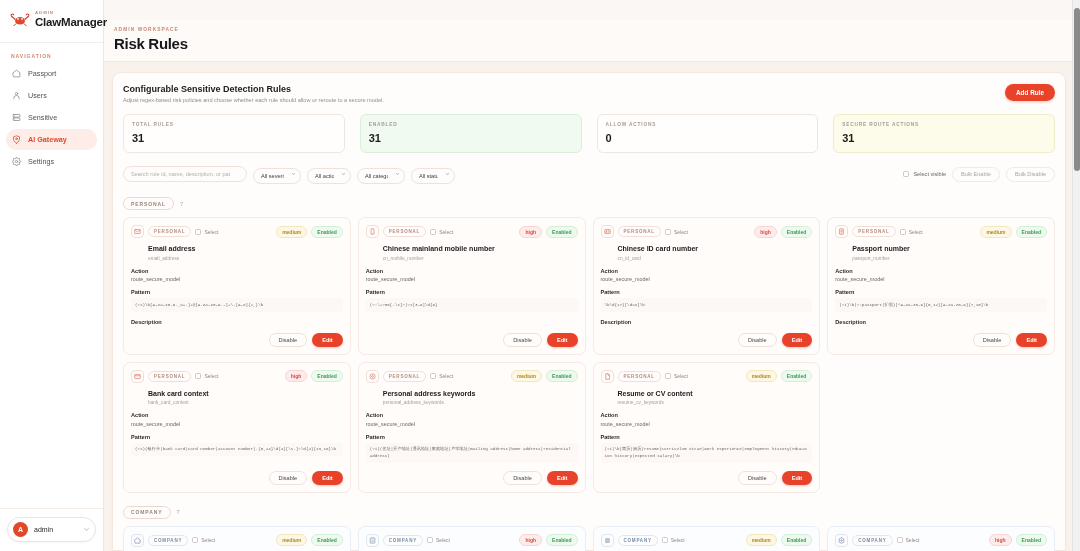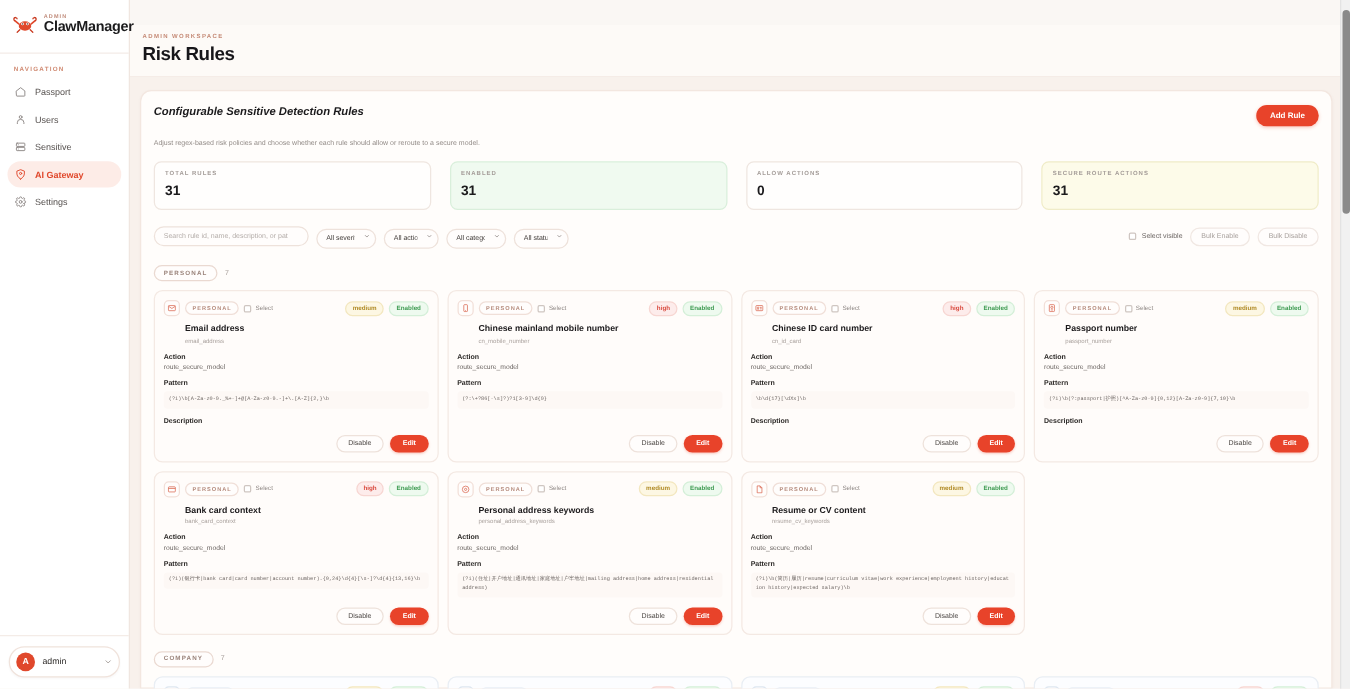--- a/index.html
+++ b/index.html
@@ -96,21 +96,21 @@
   .panel {
     background: #fffdfb;
     border: 1px solid #f3e7e0;
     border-radius: 9px 9px 0 0;
     padding: 11px 10px 0 10px;
     height: 100%;
     box-shadow: 0 1px 3px rgba(80,40,20,0.03);
   }
 
   .panel-head { display: flex; align-items: flex-start; justify-content: space-between; }
-  .panel-title { font-size: 9px; font-weight: 700; color: #1b1a1c; margin-bottom: 18px; font-style: italic; }
+  .panel-title { font-size: 9px; font-weight: 700; color: #1b1a1c; margin-bottom: 3px; }
   .panel-sub { font-size: 5.6px; color: #938c88; }
   .add-btn {
     background: #e8432a; color: #fff; border: none;
     border-radius: 12px; padding: 5px 11px;
     font-size: 6.4px; font-weight: 700; cursor: pointer;
     font-family: inherit; box-shadow: 0 1px 3px rgba(232,67,42,0.3);
   }
 
   
   .stats { display: flex; gap: 15px; margin-top: 11px; }

